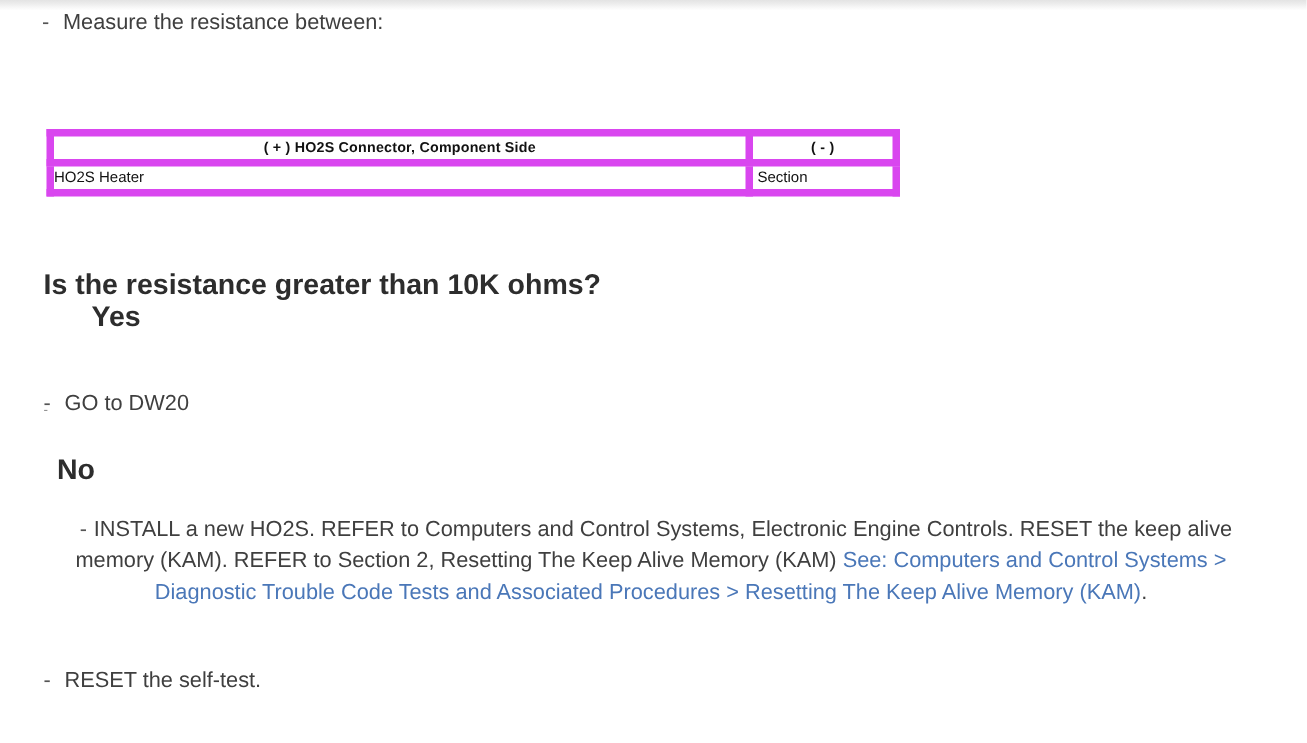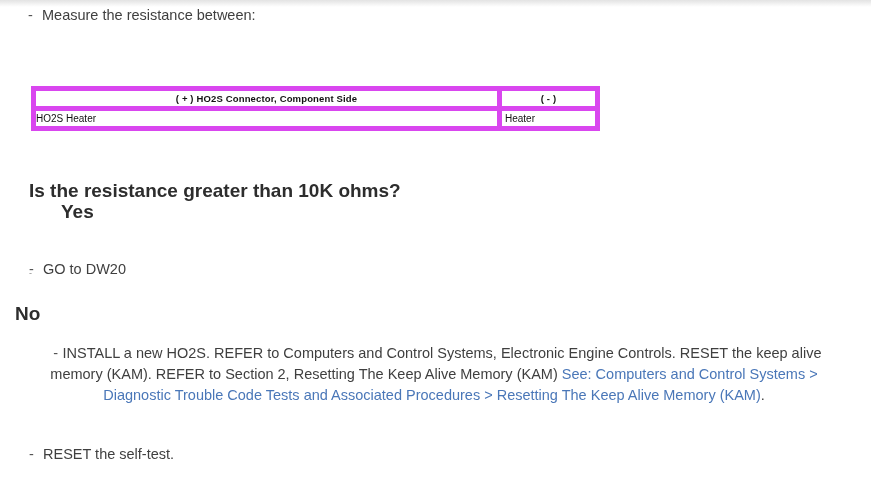--- a/index.html
+++ b/index.html
@@ -61,21 +61,21 @@
   .q-line {
     position: absolute;
     font-weight: bold;
     font-size: 19px;
     line-height: 21px;
     color: #2d2d2d;
     white-space: nowrap;
   }
   .q-question { left: 29px; top: 180px; }
   .q-yes      { left: 29px; top: 201px; margin-left: 32px; }
-  .q-no       { left: 15px; top: 303px; }
+  .q-no       { left: 38px; top: 303px; }
 
   .go-line   { left: 29px; top: 259px; }
   .repeat-line { left: 29px; top: 444px; }
 
   .para {
     position: absolute;
     left: 29px;
     top: 343px;
     width: 810px;
     font-size: 14.5px;
@@ -154,21 +154,21 @@
         <col class="col-main">
         <col class="col-neg">
       </colgroup>
       <tbody>
         <tr>
           <td class="hdr-cell">( + ) HO2S Connector, Component Side</td>
           <td class="hdr-cell">( - )</td>
         </tr>
         <tr>
           <td class="body-cell">HO2S Heater</td>
-          <td class="body-cell neg">Heater</td>
+          <td class="body-cell neg">Section</td>
         </tr>
       </tbody>
     </table>
   </div>
 
   <div class="q-line q-question">Is the resistance greater than 10K ohms?</div>
   <div class="q-line q-yes">Yes</div>
 
   <div class="bullet-line go-line">
     <span class="dash">-</span><span>GO to DW20</span>

